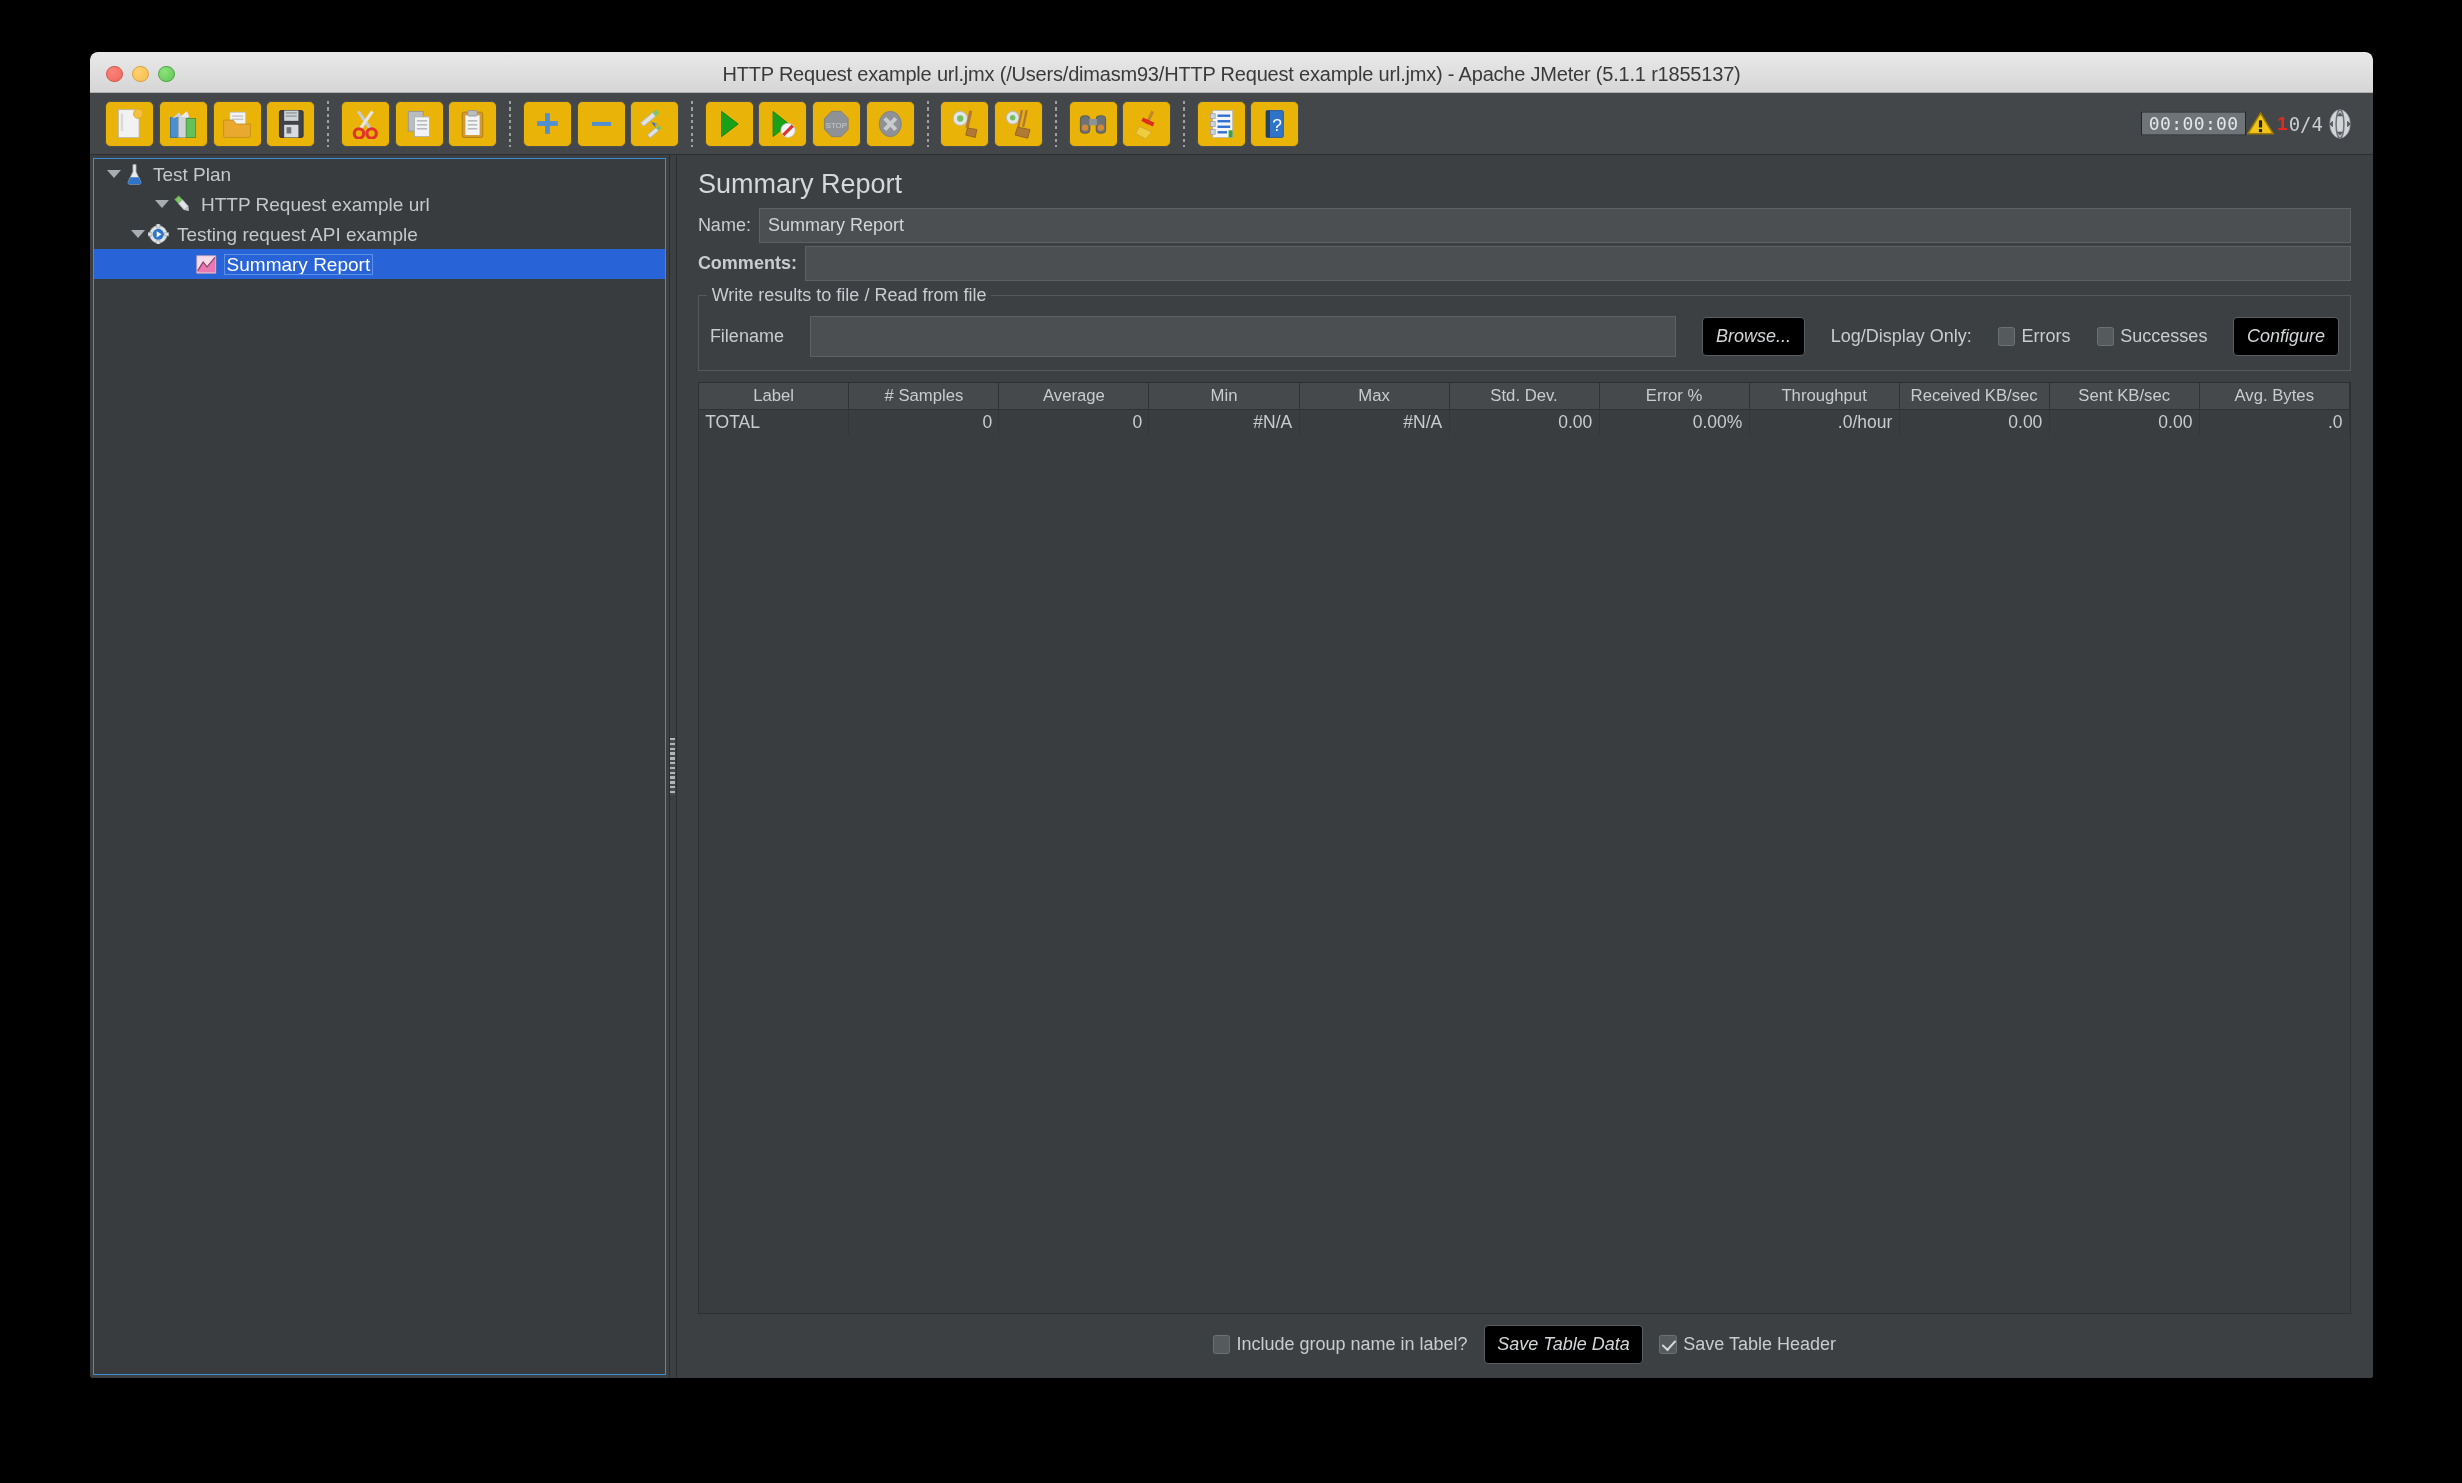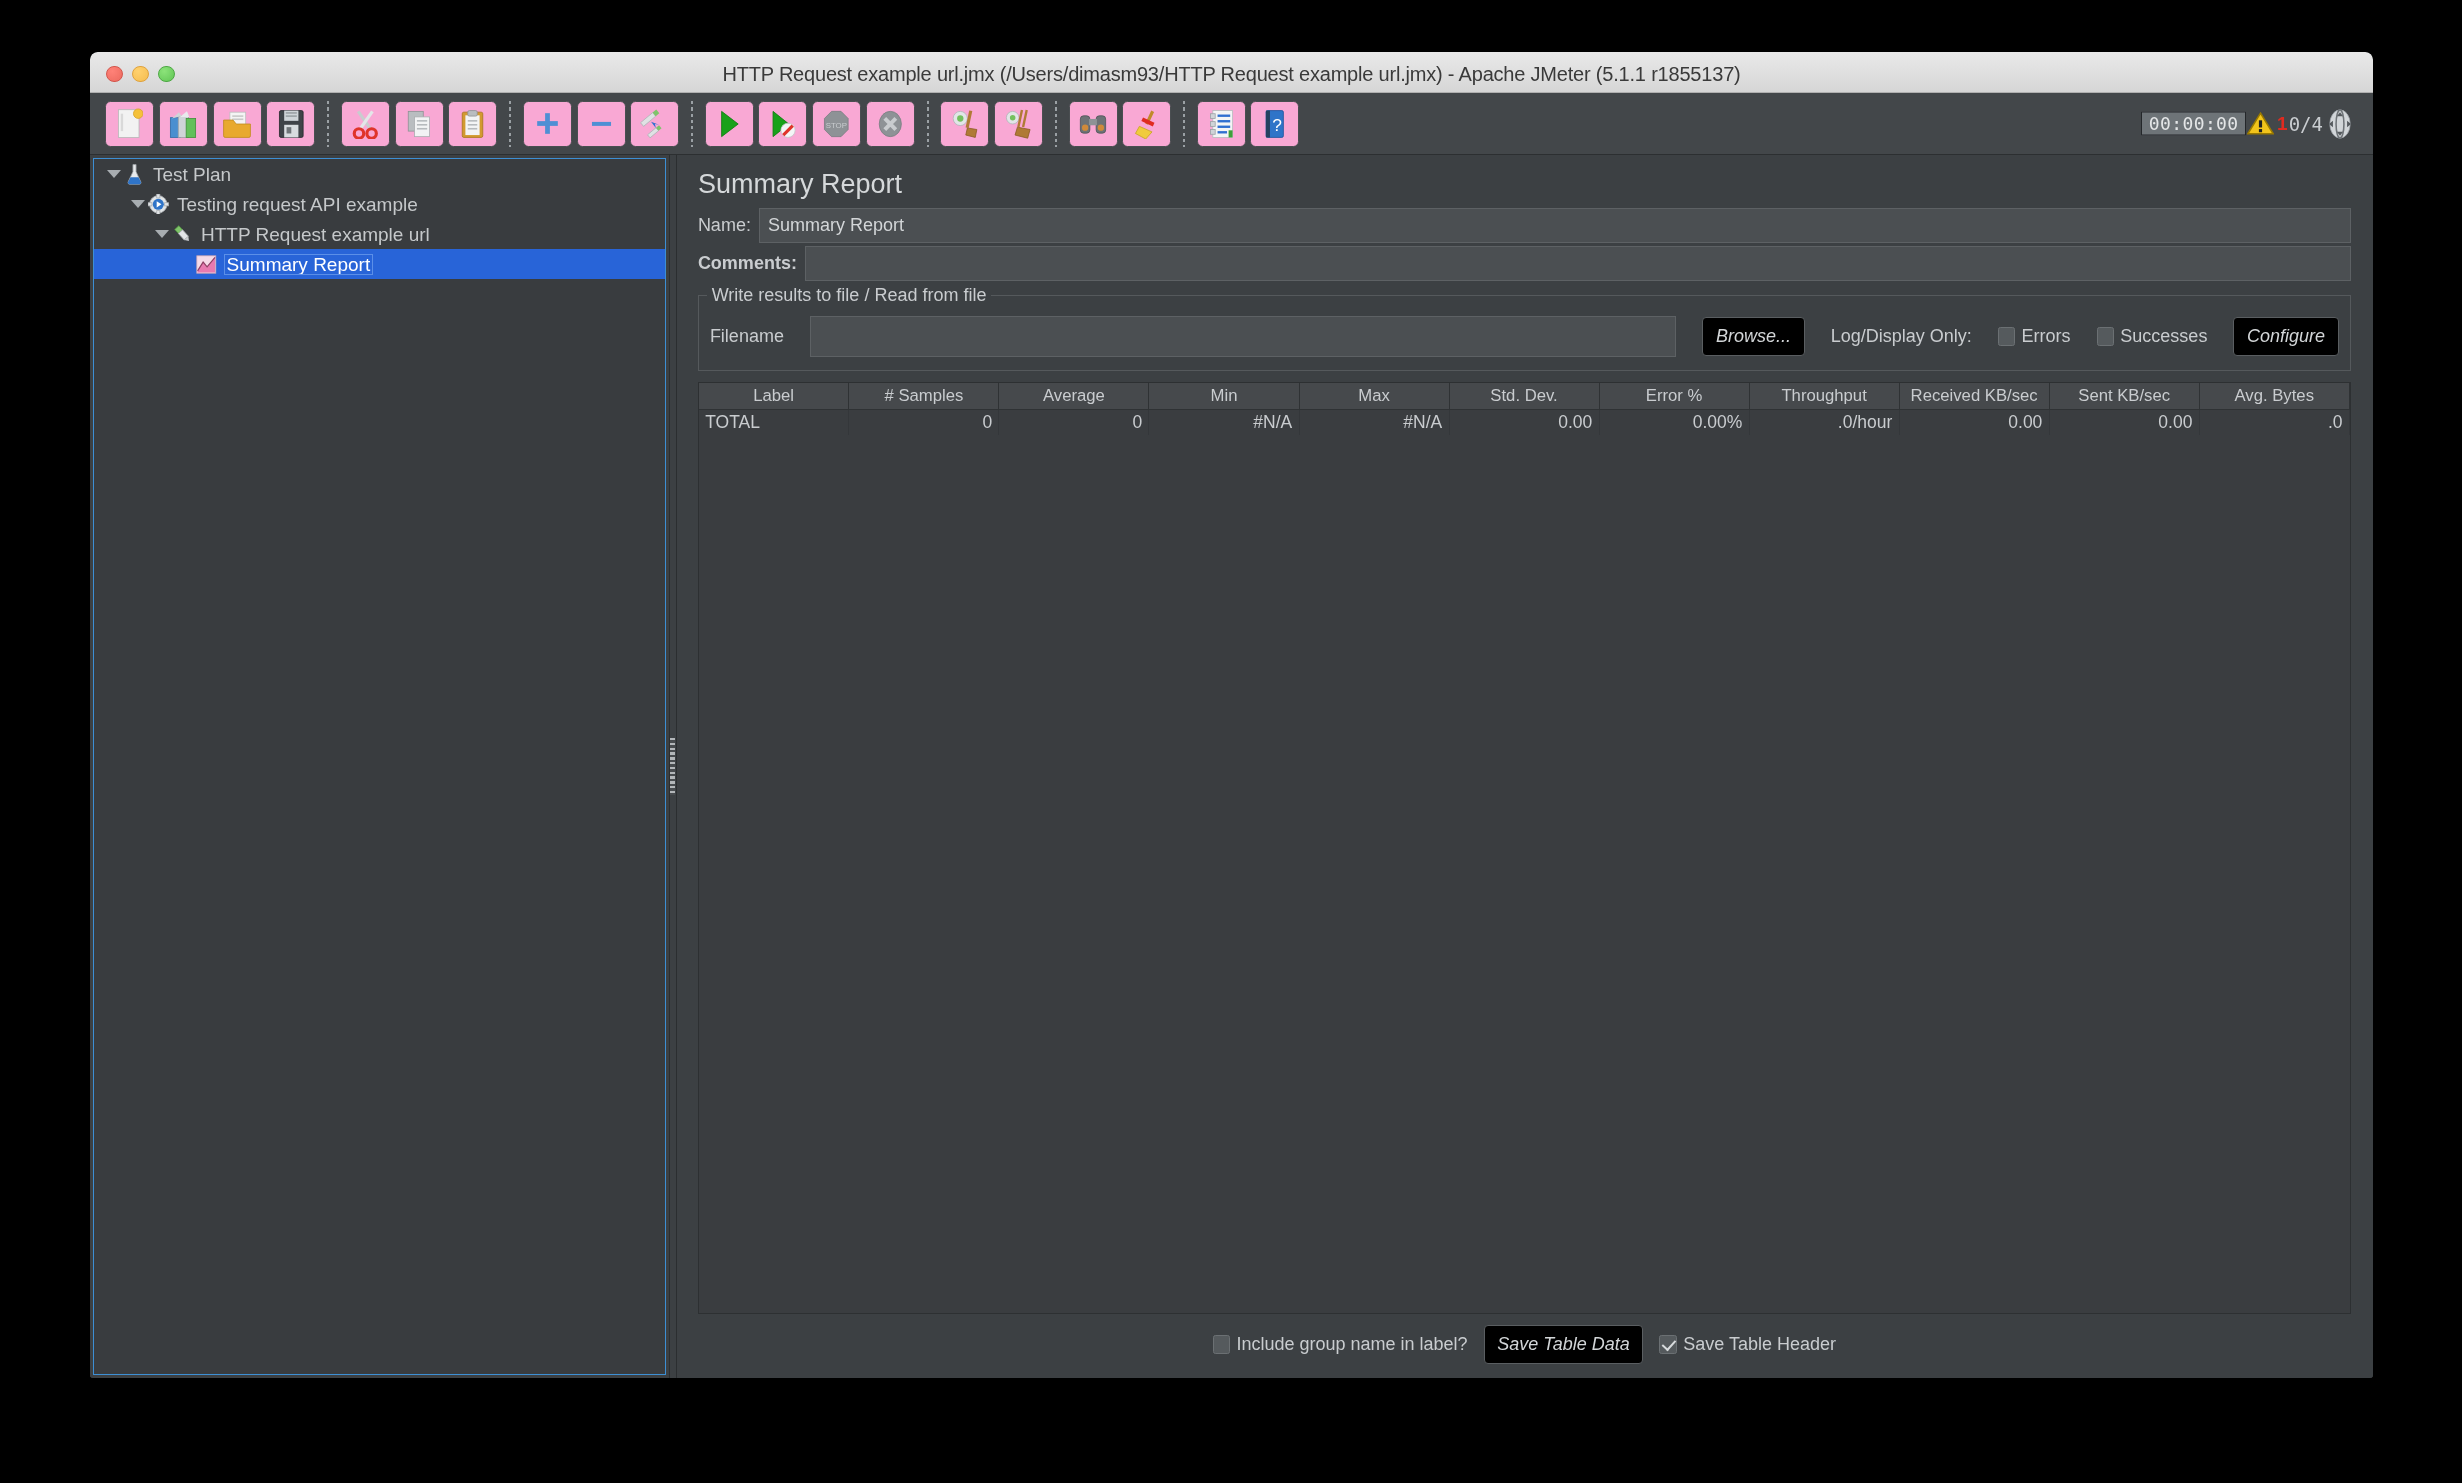--- a/index.html
+++ b/index.html
@@ -47,21 +47,21 @@
     background: #43474a;
     border-bottom: 0.8px solid #2c2f31;
     display: flex; align-items: center;
     padding: 0 12.7px;
     position: relative;
   }
   .tb-btn {
     width: 49px; height: 46px;
     margin: 0 2.4px;
     border-radius: 5.6px;
-    background: #f9a8d4;
+    background: #eab308;
     border: 0.8px solid #4a4e51;
     display: flex; align-items: center; justify-content: center;
     position: relative;
   }
   .tb-sep {
     width: 1.6px; height: 46px; margin: 0 9.5px;
     background: repeating-linear-gradient(to bottom, #9aa0a4 0 3.2px, transparent 3.2px 6.3px);
   }
   .ico { display: block; }
   
@@ -483,56 +483,56 @@
         <span class="twisty">
             <i></i>
           </span>
         <span class="tr-icon">
           <svg width="19" height="22" viewBox="0 0 24 28">
             <path d="M10 2 h4 v9 l6 13 a2 2 0 0 1 -2 3 H6 a2 2 0 0 1 -2 -3 l6 -13 Z" fill="#e8eaec" stroke="#9aa0a4"></path>
             <path d="M7 18 h10 l3 6 a2 2 0 0 1 -2 3 H6 a2 2 0 0 1 -2 -3 Z" fill="#2f74c8"></path>
           </svg>
         </span>
         <span class="tr-label">Test Plan</span>
+      </div>
+
+      <div class="tree-row" style="padding-left:59px">
+        <span class="twisty">
+            <i></i>
+          </span>
+        <span class="tr-icon">
+          <svg width="20.6" height="20.6" viewBox="0 0 26 26">
+            <g transform="rotate(-42 13 13)">
+              <rect x="10" y="2" width="7" height="7" fill="#7fc46a" stroke="#4f8f40"></rect>
+              <rect x="10" y="9" width="7" height="11" fill="#e2e5e7" stroke="#a9adb0"></rect>
+              <path d="M10 20 h7 l-3.5 5 Z" fill="#c9cccf"></path>
+            </g>
+          </svg>
+        </span>
+        <span class="tr-label">HTTP Request example url</span>
       </div>
 
       <div class="tree-row" style="padding-left:35px">
         <span class="twisty">
             <i></i>
           </span>
         <span class="tr-icon">
           <svg width="20.6" height="20.6" viewBox="0 0 26 26">
             <circle cx="13" cy="13" r="11" fill="#e2e5e7" stroke="#a9adb0"></circle>
             <circle cx="13" cy="13" r="7" fill="#2f74c8"></circle>
             <path d="M11 9 l6 4 l-6 4 Z" fill="#ffffff"></path>
             <g fill="#e2e5e7" stroke="#a9adb0">
               <rect x="11" y="0" width="4" height="5"></rect>
                 <rect x="11" y="21" width="4" height="5"></rect>
               <rect x="0" y="11" width="5" height="4"></rect>
                 <rect x="21" y="11" width="5" height="4"></rect>
             </g>
           </svg>
         </span>
         <span class="tr-label">Testing request API example</span>
-      </div>
-
-      <div class="tree-row" style="padding-left:59px">
-        <span class="twisty">
-            <i></i>
-          </span>
-        <span class="tr-icon">
-          <svg width="20.6" height="20.6" viewBox="0 0 26 26">
-            <g transform="rotate(-42 13 13)">
-              <rect x="10" y="2" width="7" height="7" fill="#7fc46a" stroke="#4f8f40"></rect>
-              <rect x="10" y="9" width="7" height="11" fill="#e2e5e7" stroke="#a9adb0"></rect>
-              <path d="M10 20 h7 l-3.5 5 Z" fill="#c9cccf"></path>
-            </g>
-          </svg>
-        </span>
-        <span class="tr-label">HTTP Request example url</span>
       </div>
 
       <div class="tree-row selected" style="padding-left:83px">
         <span class="twisty"></span>
         <span class="tr-icon">
           <svg width="20.6" height="19" viewBox="0 0 26 24">
             <rect x="1" y="1" width="24" height="22" fill="#f6dbe8" stroke="#c7a3b4"></rect>
             <path d="M2 20 L9 9 L14 15 L24 3 L24 22 L2 22 Z" fill="#e87ab0"></path>
             <path d="M2 20 L9 9 L14 15 L24 3" fill="none" stroke="#8e3e63" stroke-width="1.5"></path>
           </svg>

